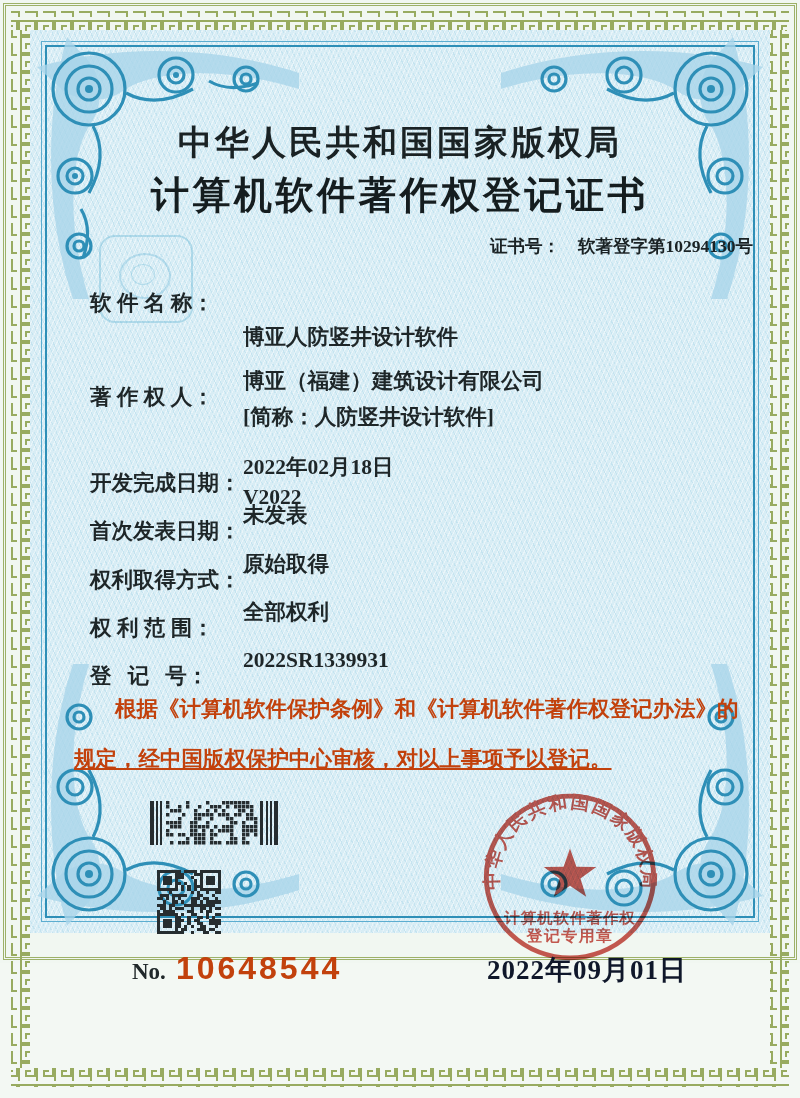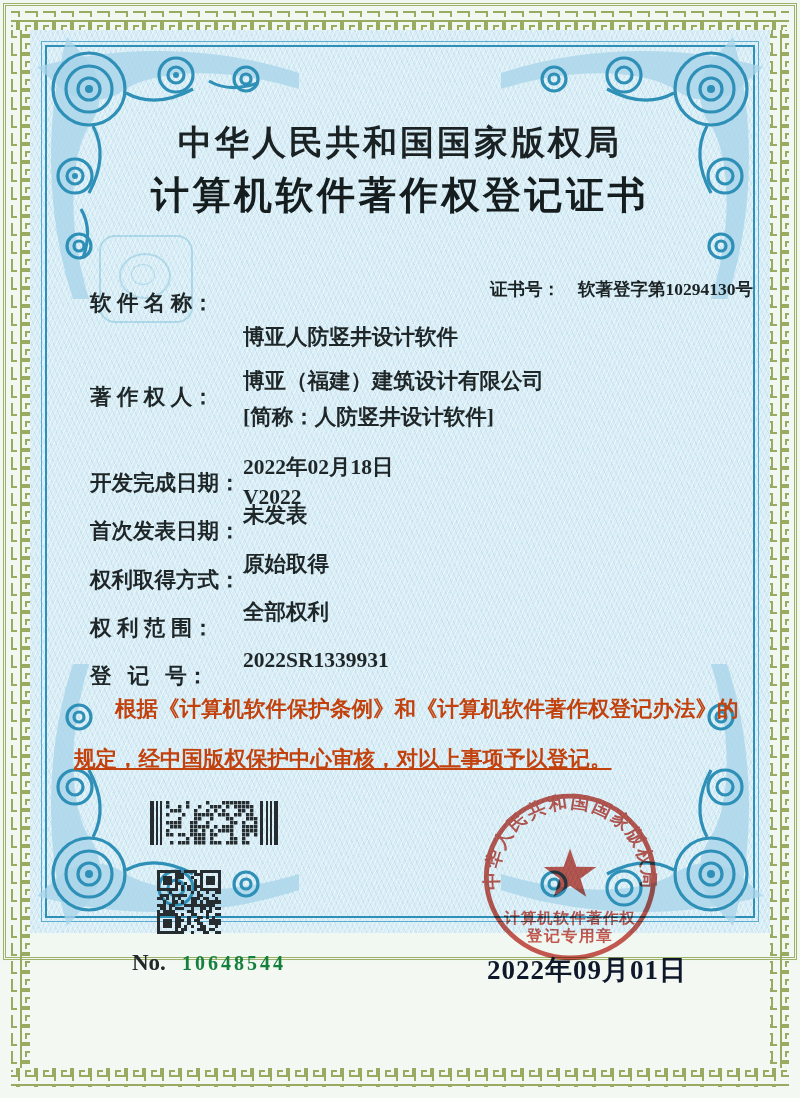--- a/index.html
+++ b/index.html
@@ -49,21 +49,21 @@
   .authority{
     position:absolute;left:0;top:120px;width:100%;text-align:center;
     font-size:34px;font-weight:bold;letter-spacing:3px;color:#1a2224;
   }
   .cert-title{
     position:absolute;left:0;top:170px;width:100%;text-align:center;
     font-size:38px;font-weight:bold;letter-spacing:3.5px;color:#151d1f;
   }
   .cert-no-line{
     position:absolute;left:490px;top:234px;display:flex;gap:18px;
-    font-size:17.5px;font-weight:bold;color:#1a2224;white-space:pre;margin-top:43px;
+    font-size:17.5px;font-weight:bold;color:#1a2224;white-space:pre;
   }
 
   .field-row{position:absolute;left:90px;font-size:21.5px;font-weight:bold;color:#1e2628;}
   .field-row .flabel{position:absolute;left:0;top:4px;white-space:pre;margin-top:12px;}
   .field-row .fvalue{position:absolute;left:153px;top:0;width:480px;white-space:pre;}
   .field-row .fvalue div{line-height:30px;}
 
   .statement-line{position:absolute;font-size:21.5px;font-weight:bold;color:#c2410c;white-space:pre;}
   .st1{left:115px;top:694px;}
   .st2{left:74px;top:744px;text-decoration:underline;}
@@ -71,25 +71,25 @@
   .barcode{position:absolute;left:150px;top:801px;width:128px;height:44px;}
   .qr{position:absolute;left:157px;top:870px;width:64px;height:64px;}
   #barcode-svg rect,#qr-svg rect{fill:#262d30;}
 
   .seal{position:absolute;left:481px;top:791px;width:178px;height:172px;mix-blend-mode:multiply;opacity:.9;}
 
   .issue-date{
     position:absolute;left:487px;top:952px;font-size:27px;font-weight:bold;color:#0f172a;
     letter-spacing:1px;z-index:1;
   }
-  .no-row{position:absolute;left:132px;top:950px;display:flex;align-items:baseline;gap:16px;z-index:1;}
+  .no-row{position:absolute;left:132px;top:950px;display:flex;align-items:baseline;gap:10px;z-index:1;}
   .no-label{font-size:23px;font-weight:bold;color:#20282a;}
   .no-serial{
-    font-family:Liberation Serif, serif;
-    font-size:20px;color:#15803d;letter-spacing:3px;font-weight:bold;
+    font-family:Liberation Sans, sans-serif;
+    font-size:32px;color:#c2410c;letter-spacing:3px;font-weight:bold;
   }
 </style>
 </head>
 <body>
 
 <div class="page">
 
   <div class="outer-line"></div>
 
   <svg class="meander-svg" width="800" height="1098">

